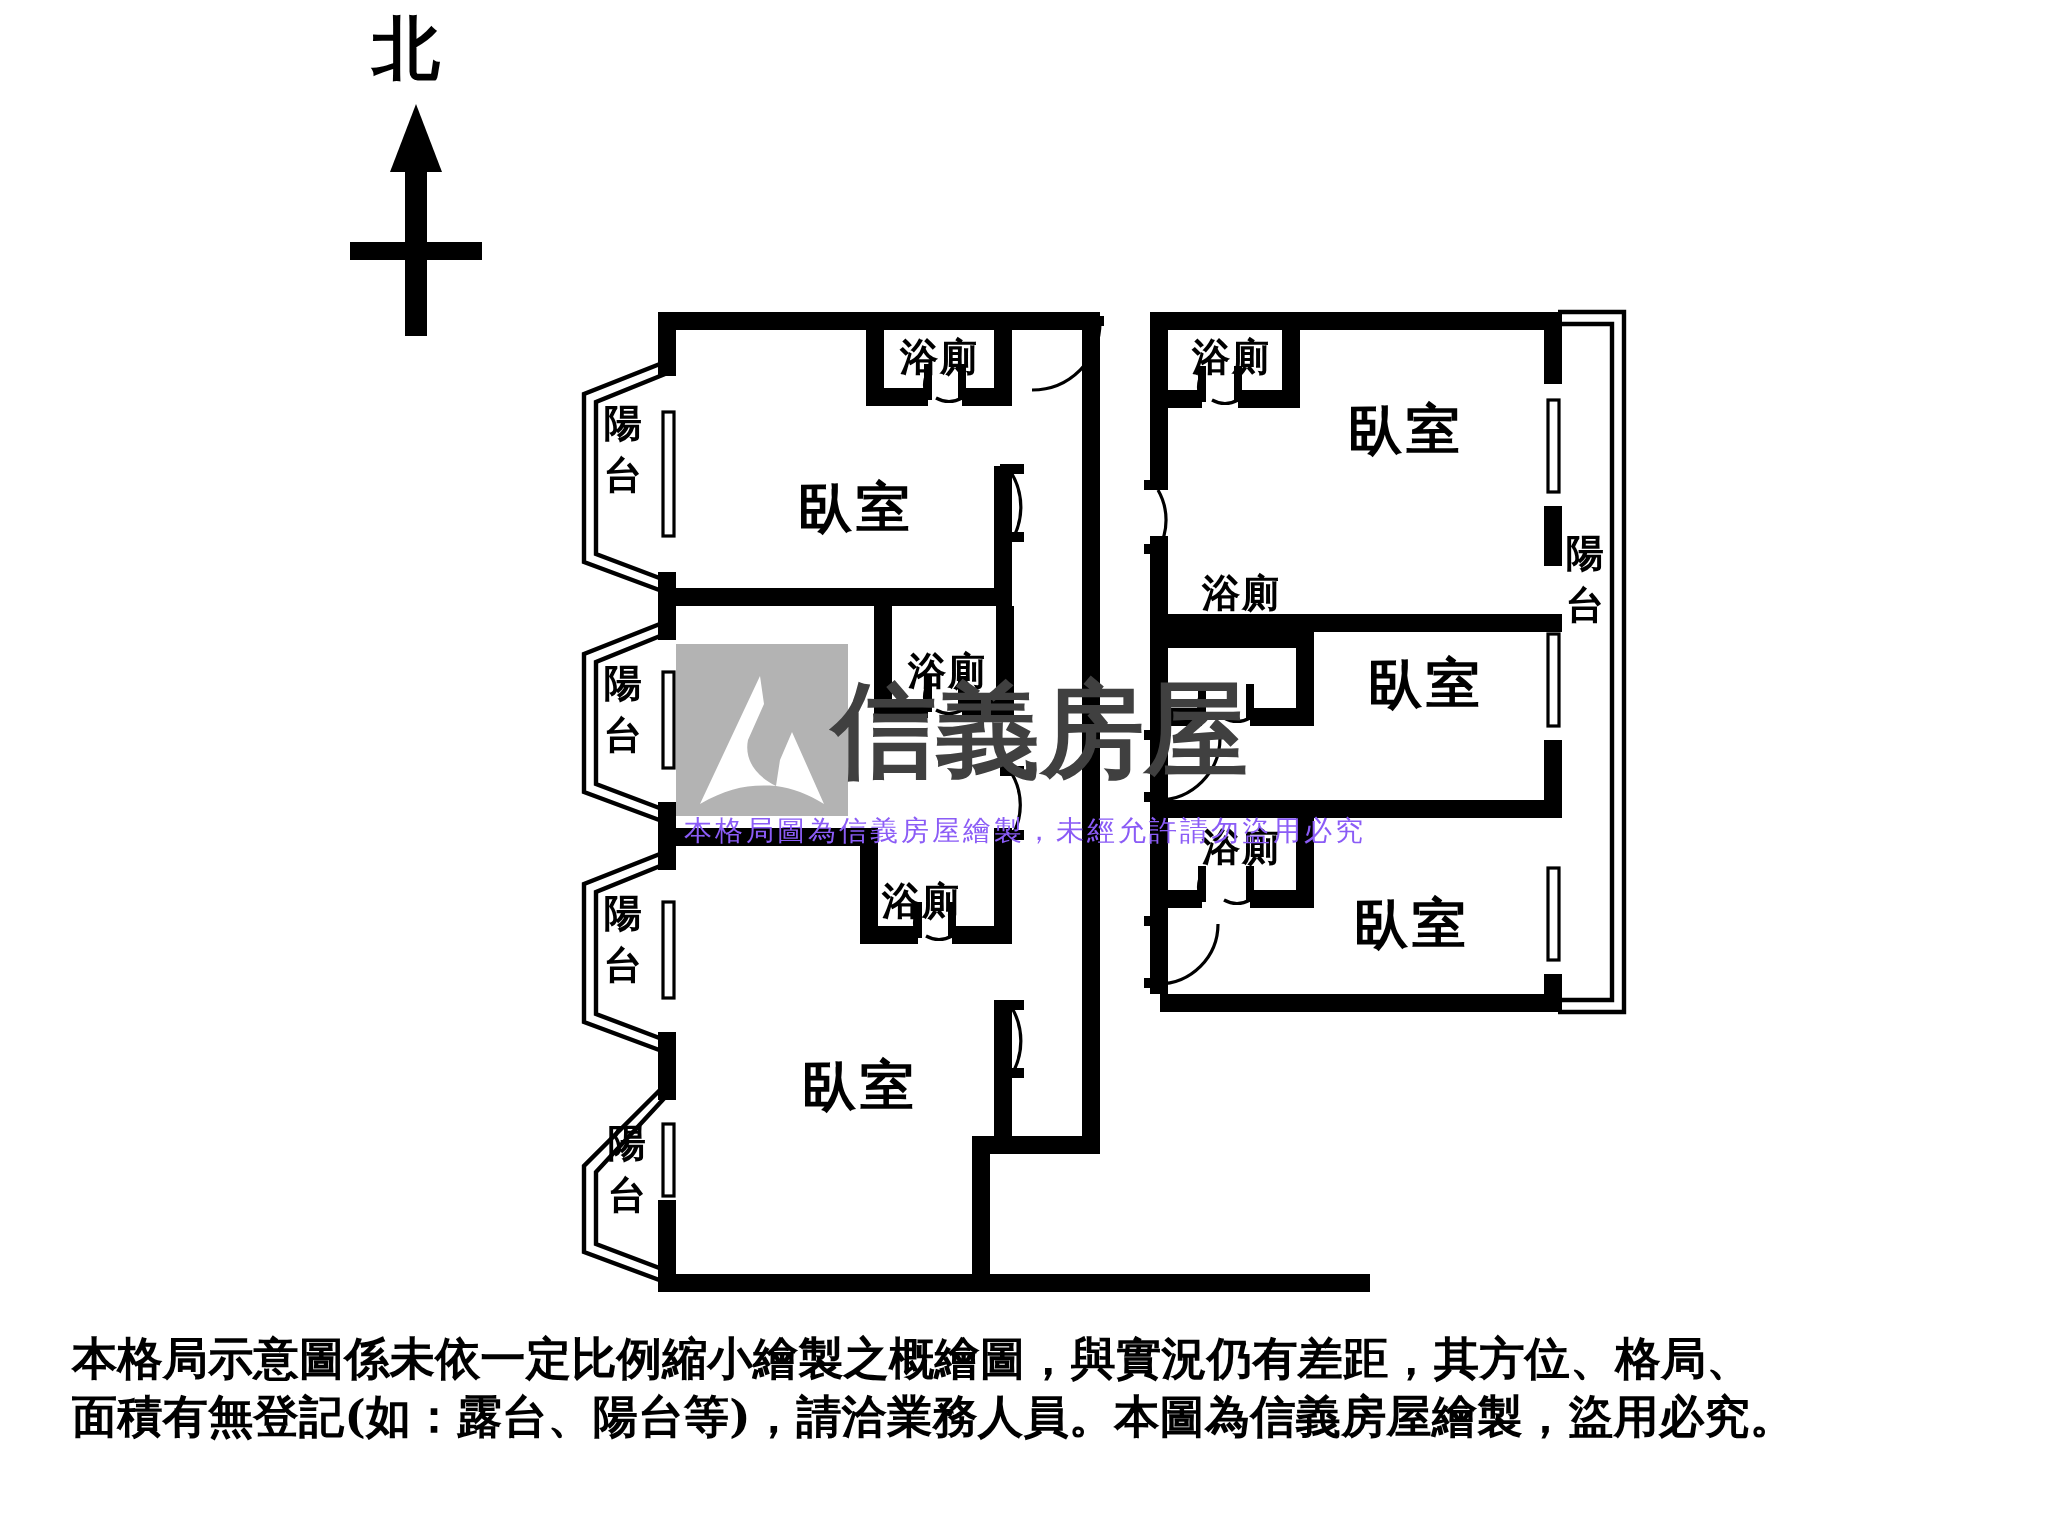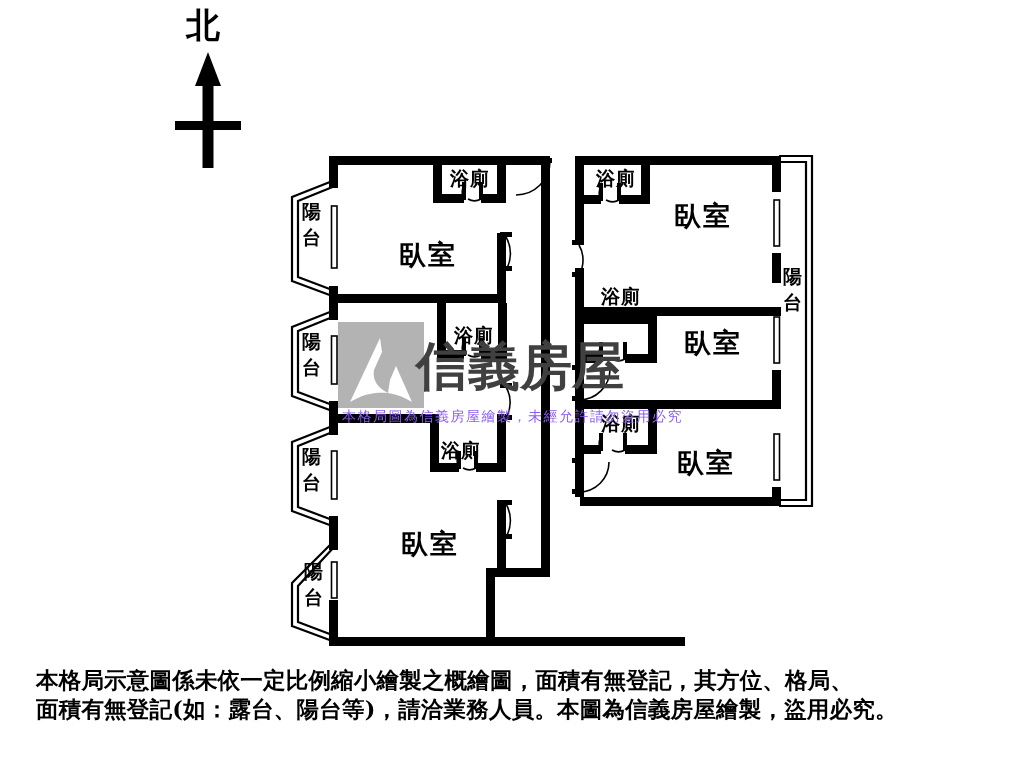--- a/index.html
+++ b/index.html
@@ -352,15 +352,15 @@
     <svg id="wm-logo-mark" viewBox="0 0 74 70">
       <path d="M36 2 L6 66 C20 58 30 56 44 57 C34 52 28 44 30 34 L38 16 Z" fill="#ffffff"></path>
       <path d="M44 57 C52 58 60 61 68 66 L52 30 L46 44 Z" fill="#ffffff"></path>
     </svg>
   </div>
   <div id="wm-text">信義房屋</div>
   <div id="wm-fine">本格局圖為信義房屋繪製，未經允許請勿盜用必究</div>
 </div>
 
 <div id="disclaimer">
-  <p>本格局示意圖係未依一定比例縮小繪製之概繪圖，面積有無登記，其方位、格局、</p>
+  <p>本格局示意圖係未依一定比例縮小繪製之概繪圖，與實況仍有差距，其方位、格局、</p>
   <p>面積有無登記(如：露台、陽台等)，請洽業務人員。本圖為信義房屋繪製，盜用必究。</p>
 </div>
 
 </body></html>

